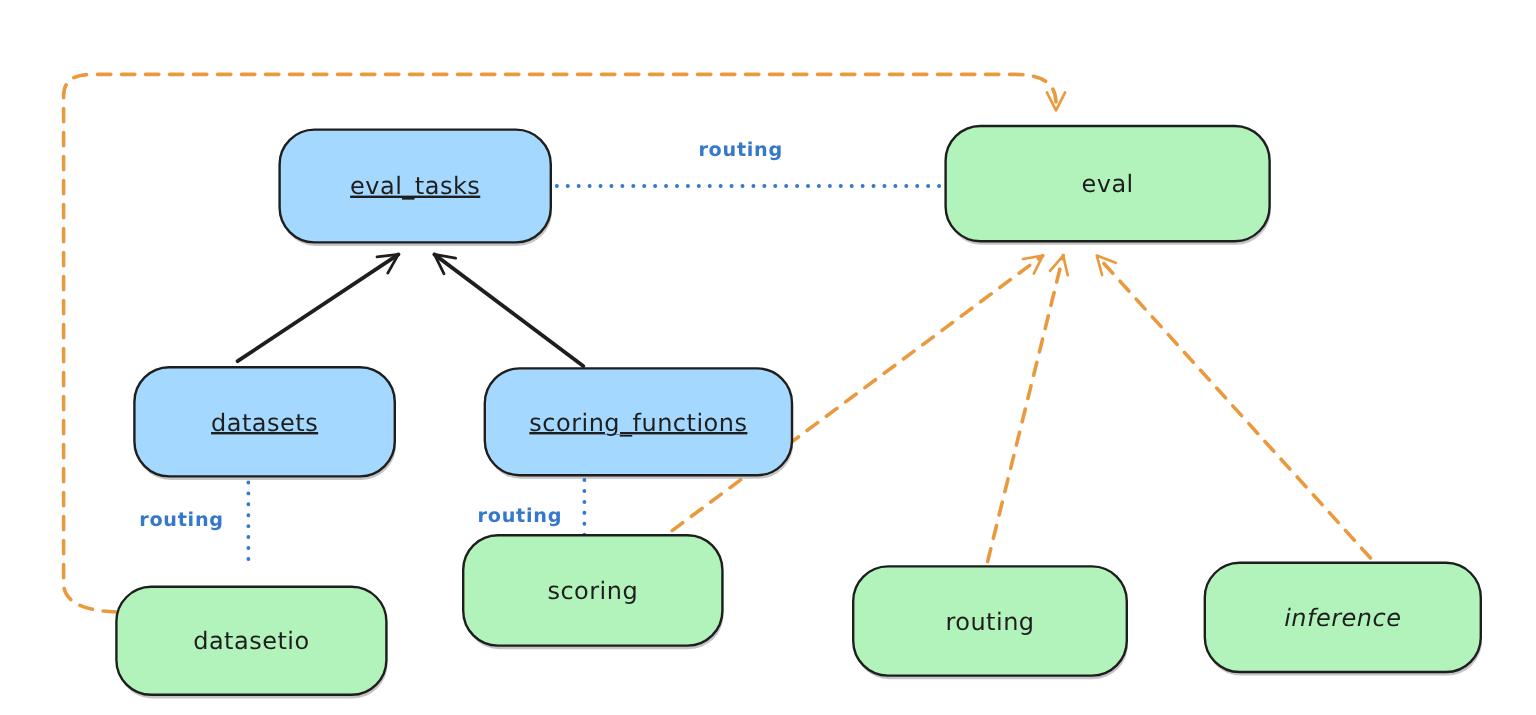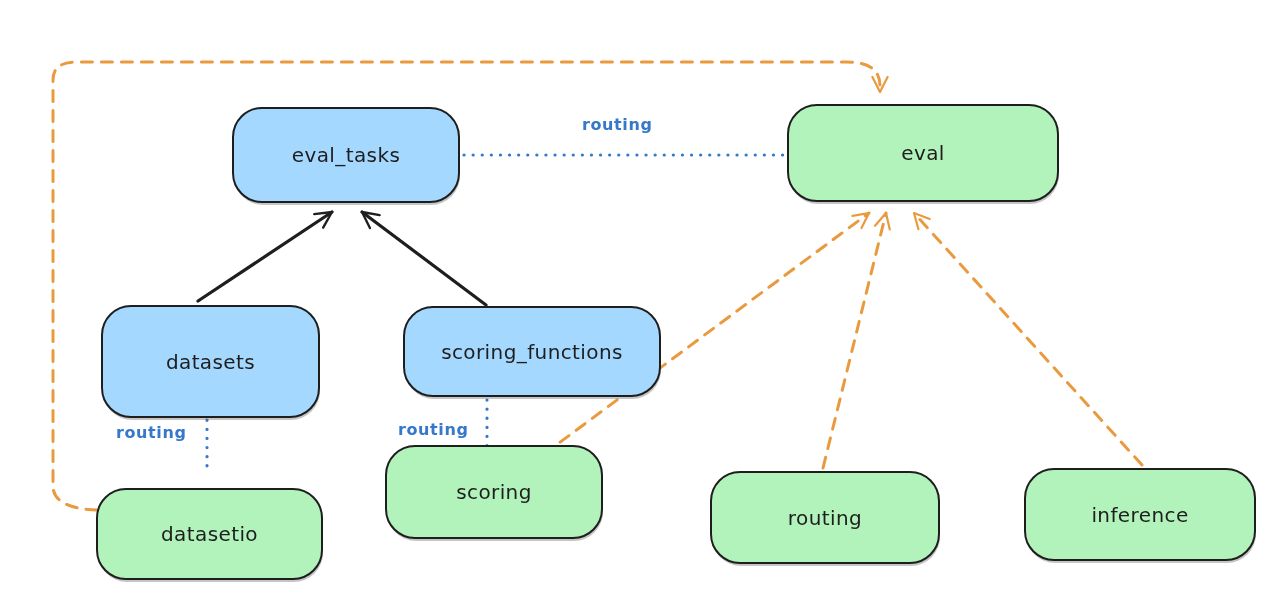--- a/index.html
+++ b/index.html
@@ -27,31 +27,31 @@
     align-items: center;
     justify-content: center;
     border: 2.6px solid #1e1e1e;
     border-radius: 30px;
     font-size: 20px;
     color: #1e1e1e;
     letter-spacing: 0.4px;
     box-shadow: 1px 3px 0 -1px rgba(90,90,90,0.35);
     box-sizing: border-box;
   }
-  .node.blue  { background: #a5d8ff; }
+  .node.blue  { background: #a5d8ff; text-decoration: underline; }
   .node.green { background: #b2f2bb; }
 
   .node-eval-tasks        { left: 232px;  top: 107px; width: 228px; height: 96px; }
   .node-eval              { left: 787px;  top: 104px; width: 272px; height: 98px; }
-  .node-datasets          { left: 101px;   top: 305px; width: 219px; height: 113px; border-radius: 30px; }
+  .node-datasets          { left: 111px;   top: 305px; width: 219px; height: 93px; border-radius: 30px; }
   .node-scoring-functions { left: 403px;  top: 306px; width: 258px; height: 91px; }
   .node-datasetio         { left: 96px;   top: 488px; width: 227px; height: 92px; }
   .node-scoring           { left: 385px;  top: 445px; width: 218px; height: 94px; }
   .node-agents            { left: 710px;  top: 471px; width: 230px; height: 93px; }
-  .node-inference         { left: 1024px; top: 468px; width: 232px; height: 93px; }
+  .node-inference         { left: 1003px; top: 468px; width: 232px; height: 93px; font-style: italic; }
 
   .edge-label {
     position: absolute;
     color: #3678c9;
     font-size: 16px;
     font-weight: 600;
     letter-spacing: 0.6px;
   }
   .edge-label-top  { left: 582px; top: 115px; }
   .edge-label-left { left: 116px; top: 423px; }

